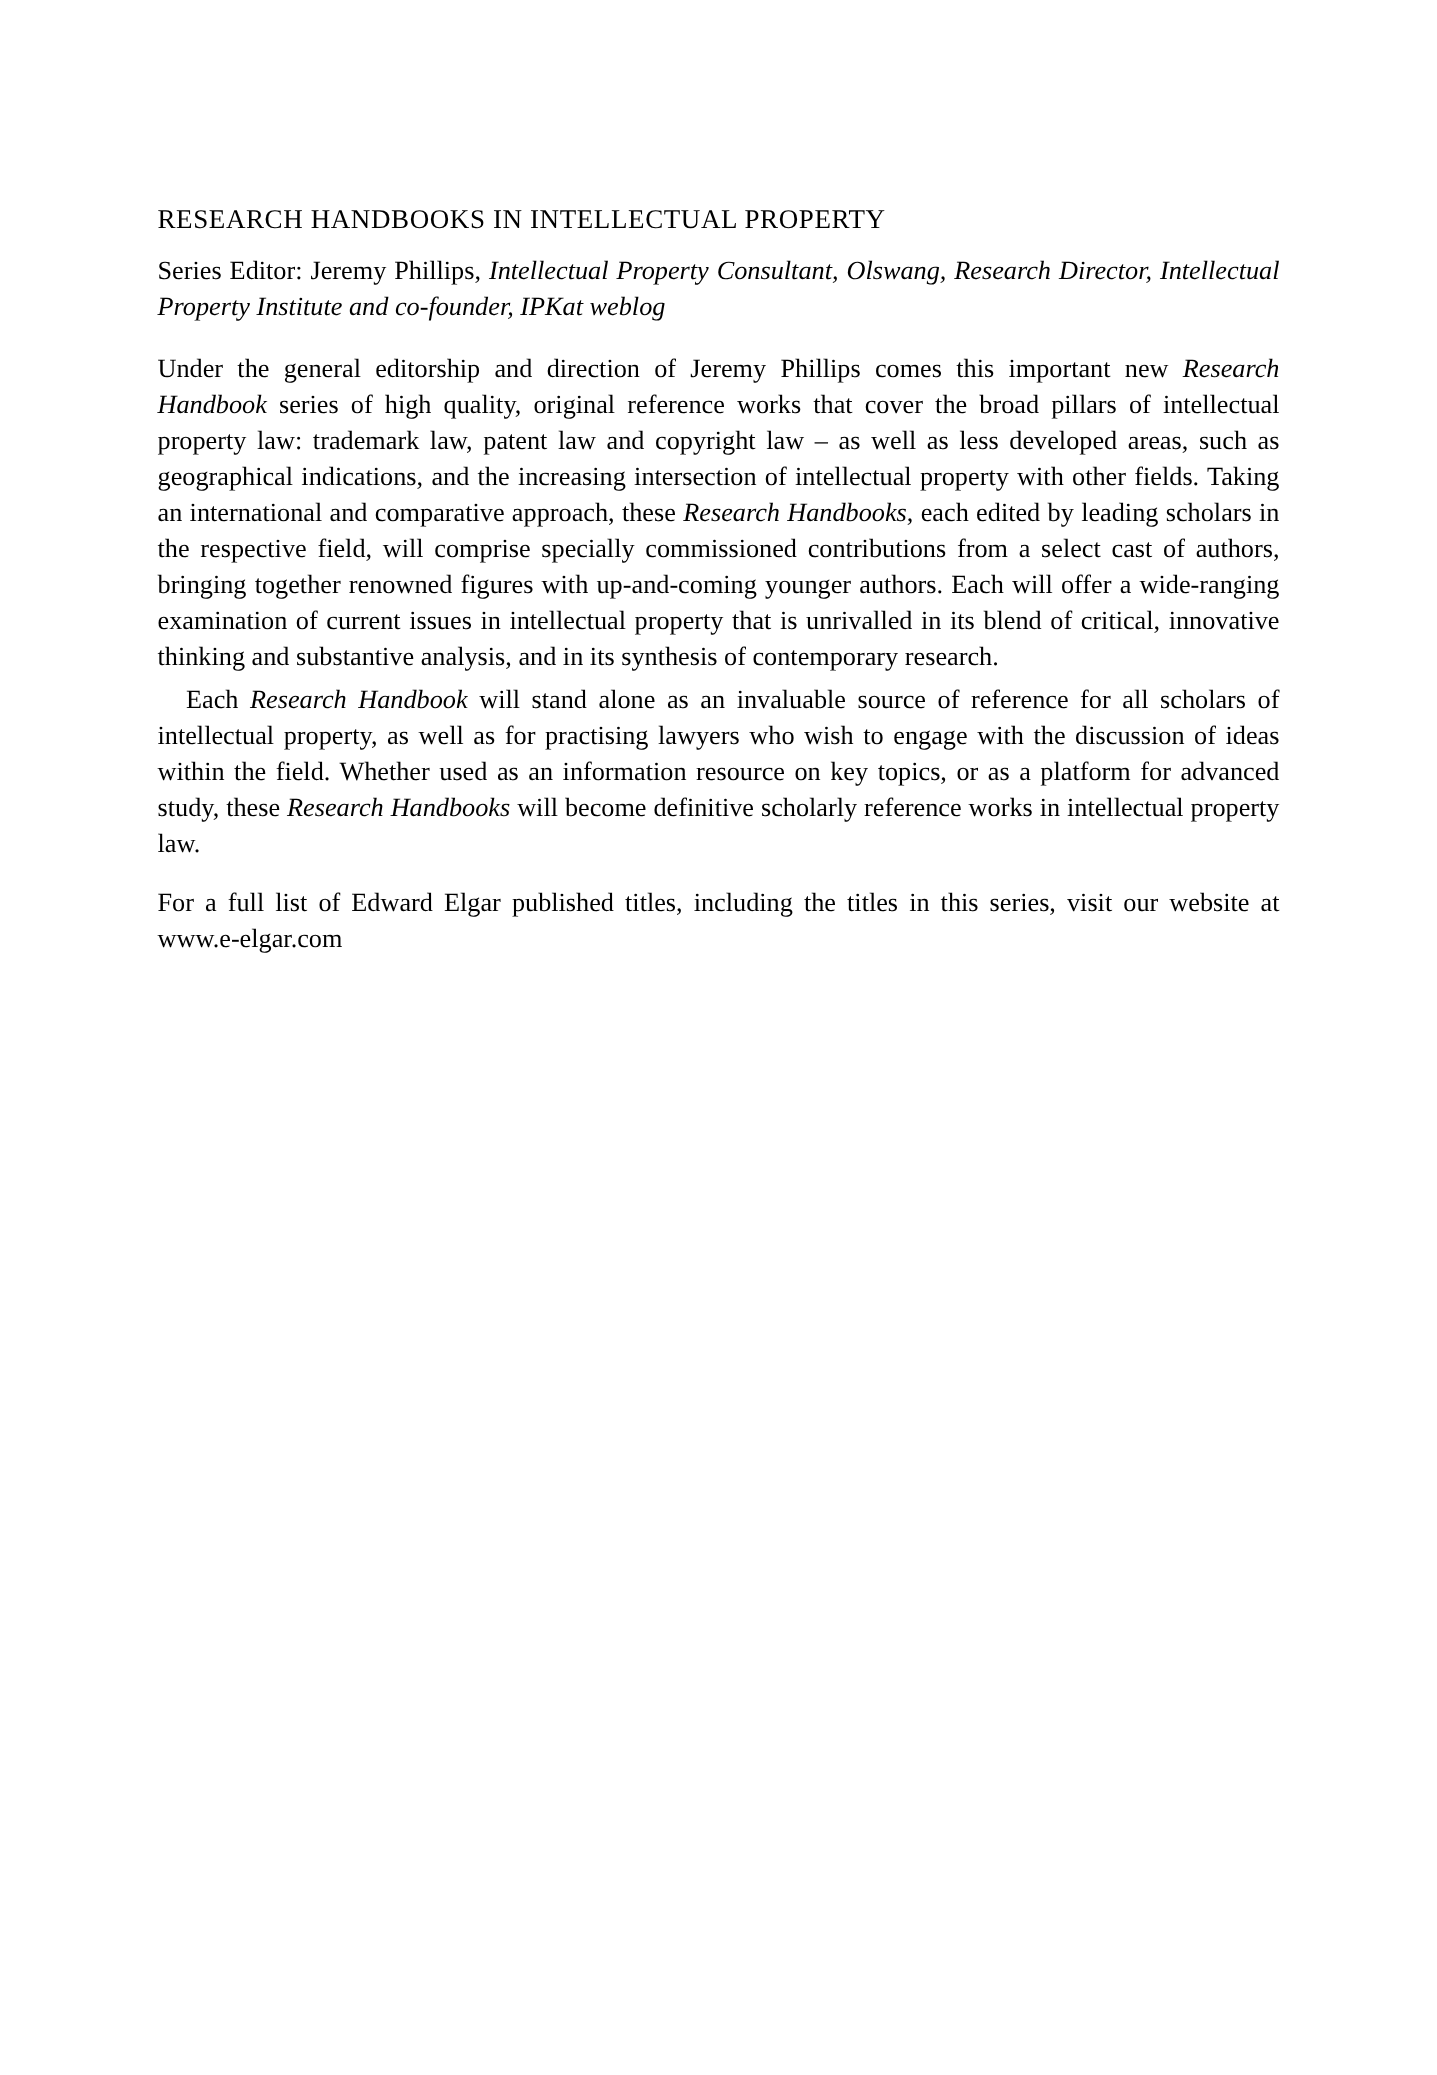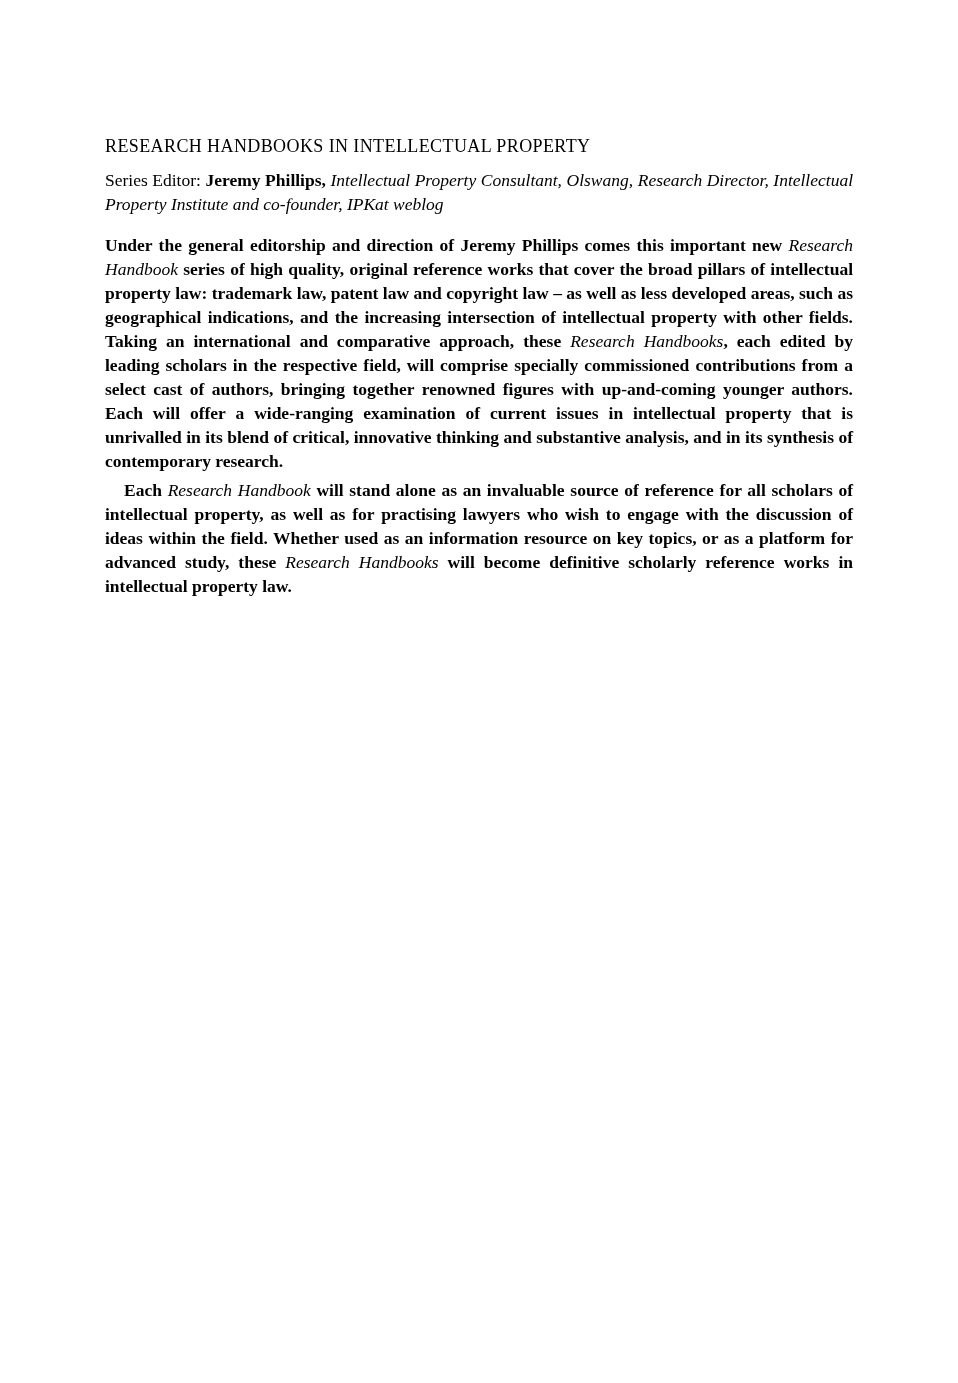--- a/index.html
+++ b/index.html
@@ -39,33 +39,34 @@
   .series-editor {
     margin: 0 0 17px 0;
   }
   .para-indent {
     text-indent: 19px;
     margin-top: 5px;
   }
   .para-last {
     margin-top: 15px;
   }
-  .seg-normal { font-style: normal; font-weight: bold; }
+  .seg-normal { font-style: normal; font-weight: normal; }
   .seg-italic { font-style: italic; }
   .seg-bold   { font-weight: normal; }
 </style>
 </head>
 <body>
 
 <div class="page">
   <div class="content">
 
     <h1 class="heading">RESEARCH HANDBOOKS IN INTELLECTUAL PROPERTY</h1>
 
     <p class="para series-editor"><span class="seg-bold">Series Editor: </span><span class="seg-normal">Jeremy Phillips, </span><span class="seg-italic">Intellectual Property Consultant, Olswang, Research Director, Intellectual Property Institute and co-founder, IPKat weblog</span></p>
 
     <p class="para"><span class="seg-normal">Under the general editorship and direction of Jeremy Phillips comes this important new </span><span class="seg-italic">Research Handbook</span><span class="seg-normal"> series of high quality, original reference works that cover the broad pillars of intellectual property law: trademark law, patent law and copyright law – as well as less developed areas, such as geographical indications, and the increasing intersection of intellectual property with other fields. Taking an international and comparative approach, these </span><span class="seg-italic">Research Handbooks</span><span class="seg-normal">, each edited by leading scholars in the respective field, will comprise specially commissioned contributions from a select cast of authors, bringing together renowned figures with up-and-coming younger authors. Each will offer a wide-ranging examination of current issues in intellectual property that is unrivalled in its blend of critical, innovative thinking and substantive analysis, and in its synthesis of contemporary research.</span></p>
 
     <p class="para para-indent"><span class="seg-normal">Each </span><span class="seg-italic">Research Handbook</span><span class="seg-normal"> will stand alone as an invaluable source of reference for all scholars of intellectual property, as well as for practising lawyers who wish to engage with the discussion of ideas within the field. Whether used as an information resource on key topics, or as a platform for advanced study, these </span><span class="seg-italic">Research Handbooks</span><span class="seg-normal"> will become definitive scholarly reference works in intellectual property law.</span></p>
 
+    <p class="para para-last"><span class="seg-normal">For a full list of Edward Elgar published titles, including the titles in this series, visit our website at www.e-elgar.com</span></p>
 
   </div>
 </div>
 
 </body></html>

